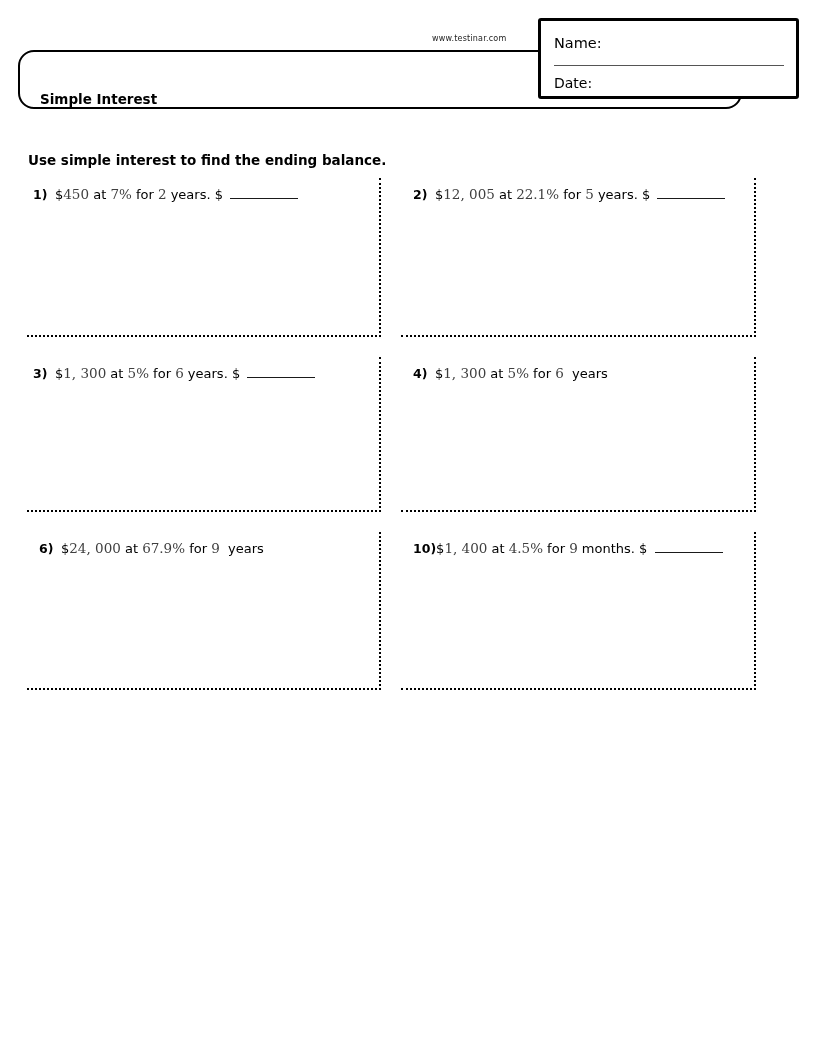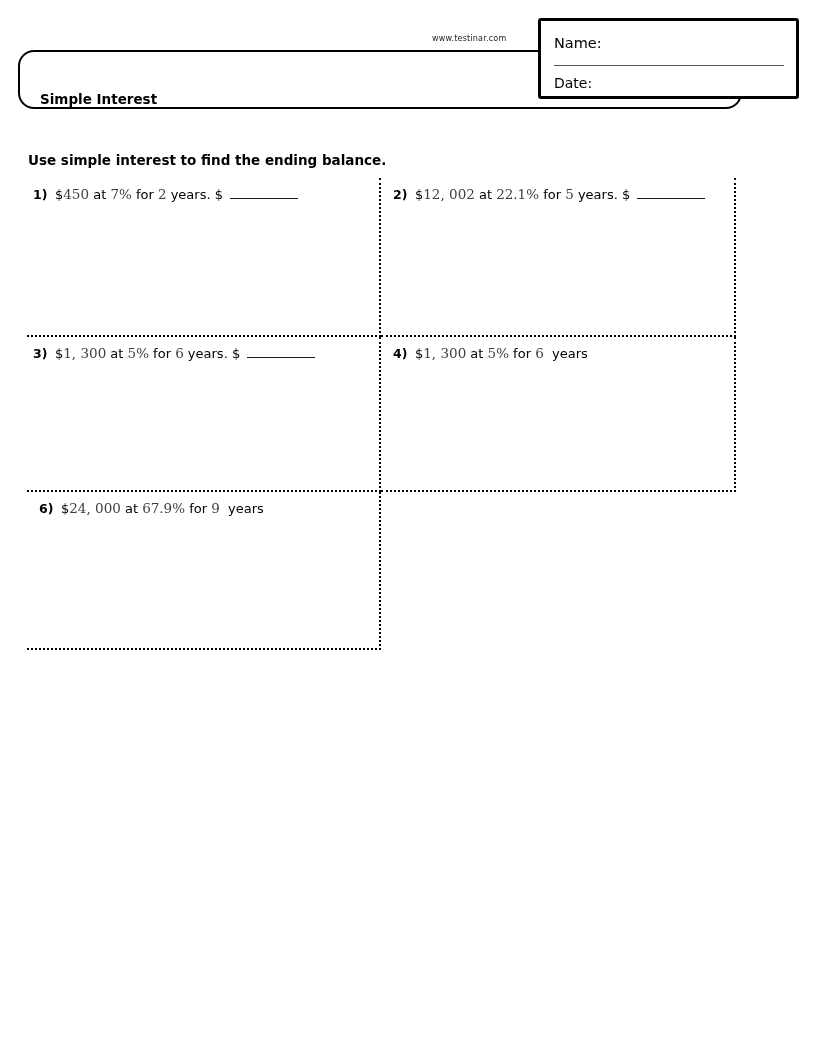--- a/index.html
+++ b/index.html
@@ -33,20 +33,21 @@
     position:absolute; left:28px; top:131px;
     font-weight:bold; font-size:13.5px;margin-top:21px;
   }
 
   
   .grid {
     position:absolute; left:27px; top:178px; width:709px; height:789px;
     display:grid;
     grid-template-columns:354px 355px;
     grid-template-rows:159px 155px 158px 157px 160px;
+    gap:20px;
   }
   .cell {
     box-sizing:border-box;
     border-bottom:2px dotted #000;
     border-right:2px dotted #000;
     padding:7px 6px 0 6px;
     font-size:13px; line-height:18px;
   }
   .cell.colR { padding-left:12px; }
   .qnum {
@@ -78,19 +79,20 @@
   <div class="name-box">
     <span class="name-label">Name:</span>
     <div class="name-line"></div>
     <span class="date-label">Date:</span>
   </div>
 
   <div class="instruction">Use simple interest to find the ending balance.</div>
 
   <div class="grid">
       <div class="cell colL"><span class="qnum">1)</span><span class="qtext"><span>$</span><span class="digits">450</span><span> at </span><span class="digits">7%</span><span> for </span><span class="digits">2</span><span> years.</span><span> $ </span><span class="blank"></span></span></div>
-      <div class="cell colR"><span class="qnum">2)</span><span class="qtext"><span>$</span><span class="digits">12, 002</span><span> at </span><span class="digits">22.1%</span><span> for </span><span class="digits">5</span><span> years.</span><span> $ </span><span class="blank"></span></span></div>
+      <div class="cell colR"><span class="qnum">2)</span><span class="qtext"><span>$</span><span class="digits">12, 005</span><span> at </span><span class="digits">22.1%</span><span> for </span><span class="digits">5</span><span> years.</span><span> $ </span><span class="blank"></span></span></div>
       <div class="cell colL"><span class="qnum">3)</span><span class="qtext"><span>$</span><span class="digits">1, 300</span><span> at </span><span class="digits">5%</span><span> for </span><span class="digits">6</span><span> years.</span><span> $ </span><span class="blank"></span></span></div>
       <div class="cell colR"><span class="qnum">4)</span><span class="qtext"><span>$</span><span class="digits">1, 300</span><span> at </span><span class="digits">5%</span><span> for </span><span class="digits">6</span><span>  years</span></span></div>
       <div class="cell colR"><span class="qnum">6)</span><span class="qtext"><span>$</span><span class="digits">24, 000</span><span> at </span><span class="digits">67.9%</span><span> for </span><span class="digits">9</span><span>  years</span></span></div>
+      <div class="cell colR"><span class="qnum">10)</span><span class="qtext"><span>$</span><span class="digits">1, 400</span><span> at </span><span class="digits">4.5%</span><span> for </span><span class="digits">9</span><span> months.</span><span> $ </span><span class="blank"></span></span></div>
     </div>
 
 </div>
 
 </body></html>

